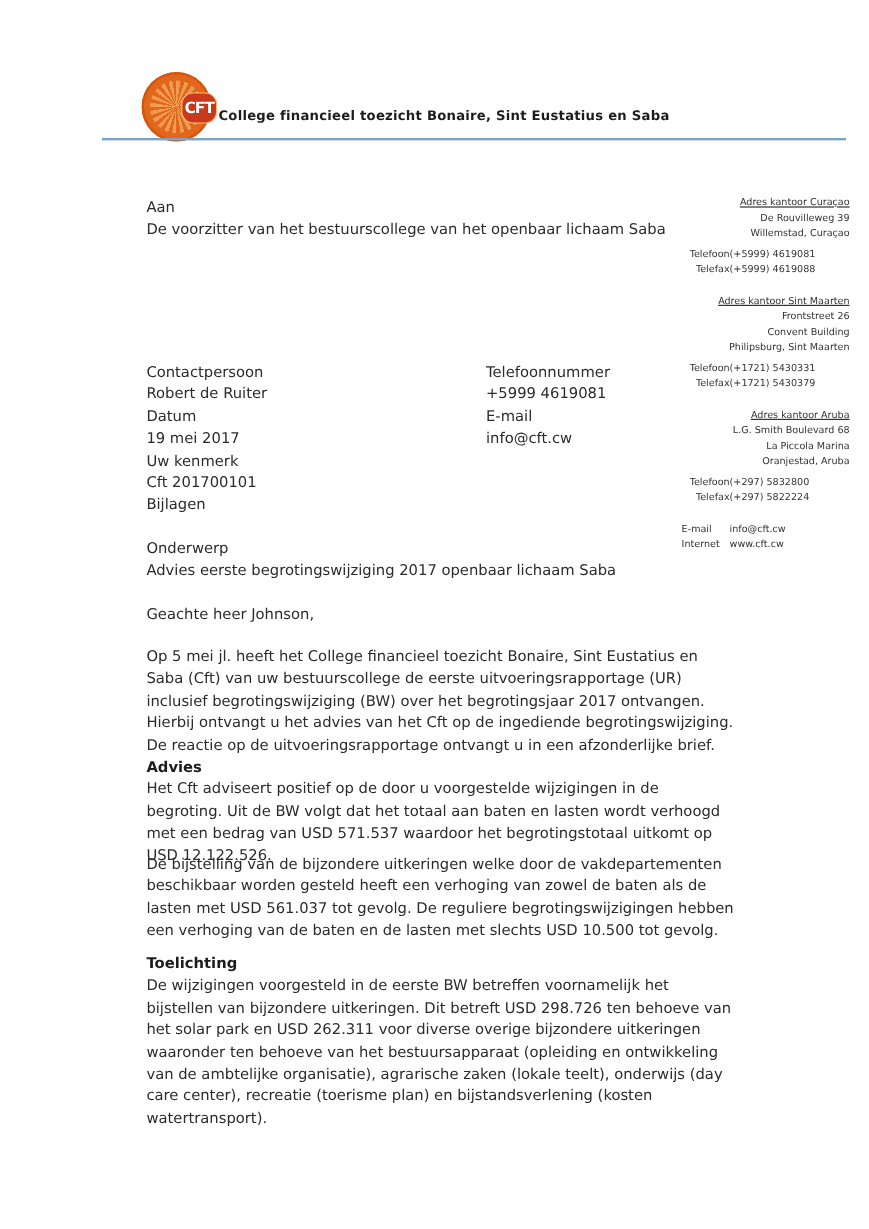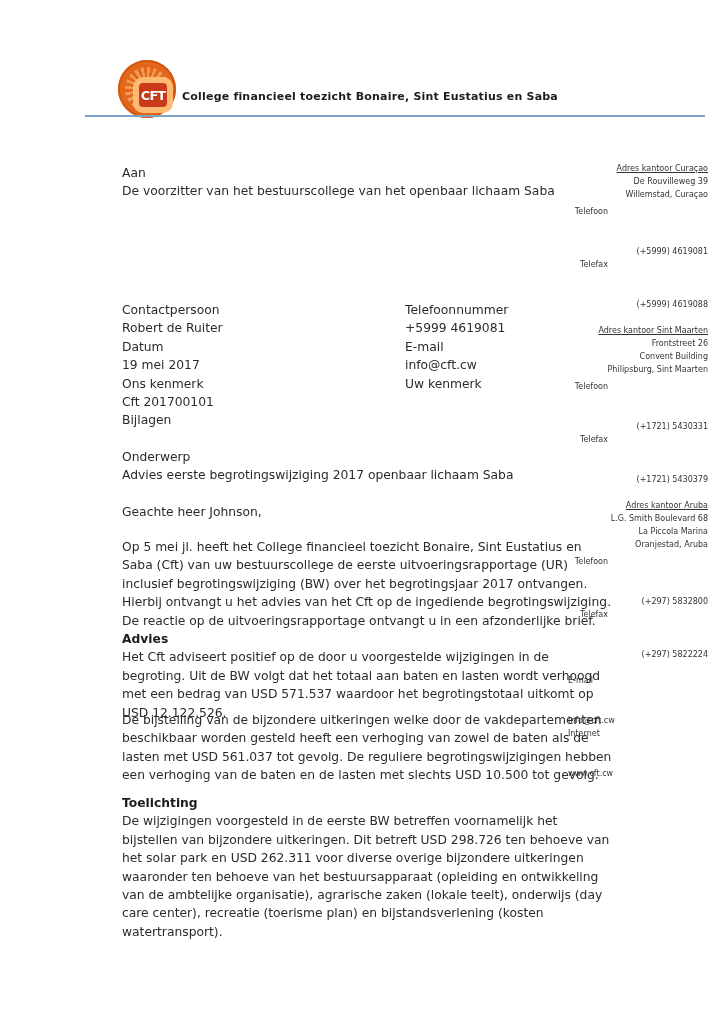--- a/index.html
+++ b/index.html
@@ -17,24 +17,24 @@
     border-radius:50%;
     background:#e2671c;
     box-shadow:inset 0 0 0 2px #d4570f;
   }
   .logo-rays{
     position:absolute;left:7px;top:7px;right:7px;bottom:7px;
     border-radius:50%;
     background:repeating-conic-gradient(#ef9b52 0deg 9deg,#e2671c 9deg 18deg);
   }
   .logo-center{
-    position:absolute;left:15px;top:17px;width:28px;height:24px;
+    position:absolute;left:33px;top:17px;width:28px;height:24px;
     border-radius:10px;
     background:#c9391a;
-    border:6px solid #fdba74;
+    border:1px solid #fdba74;
     display:flex;align-items:center;justify-content:center;
     color:#ffffff;font-weight:bold;font-size:13px;letter-spacing:-1px;
     text-shadow:0 0 1px #7e1d0a;
     text-align:center;
   }
   .header-title{
     position:absolute;left:182px;top:90px;
     font-size:11px;font-weight:bold;color:#1c1c1c;
     letter-spacing:0.2px;white-space:nowrap;
   }
@@ -56,21 +56,21 @@
   .toelichting{top:794px;}
   .h-bold{font-weight:bold;color:#1c1c1c;}
   
   .sidebar{
     position:absolute;left:568px;top:162px;width:140px;
     font-size:8px;line-height:13px;color:#333333;
   }
   .office{margin-bottom:13px;text-align:right;}
   .office-title{text-decoration:underline;}
   .phone-group{margin-top:4px;}
-  .ph-row{display:flex;flex-direction:column;}
+  .ph-row{display:flex;}
   .ph-label{width:40px;flex:0 0 40px;}
   .contact-group{margin-top:7px;}
 </style>
 </head>
 <body>
 
 <div class="page">
 
   <div class="logo">
     <div class="logo-rays"></div>
@@ -95,21 +95,20 @@
     </div>
     <div class="meta-row">
       <span class="meta-left">Datum</span>
       <span class="meta-right">E-mail</span>
     </div>
     <div class="meta-row">
       <span class="meta-left">19 mei 2017</span>
       <span class="meta-right">info@cft.cw</span>
     </div>
     <div class="meta-row">
-      <span class="meta-left">Ons kenmerk</span>
       <span class="meta-right">Uw kenmerk</span>
     </div>
     <div class="meta-row">
       <span class="meta-left">Cft 201700101</span>
       <span class="meta-right"></span>
     </div>
     <div class="meta-row">
       <span class="meta-right">Bijlagen</span>
     </div>
   </div>

